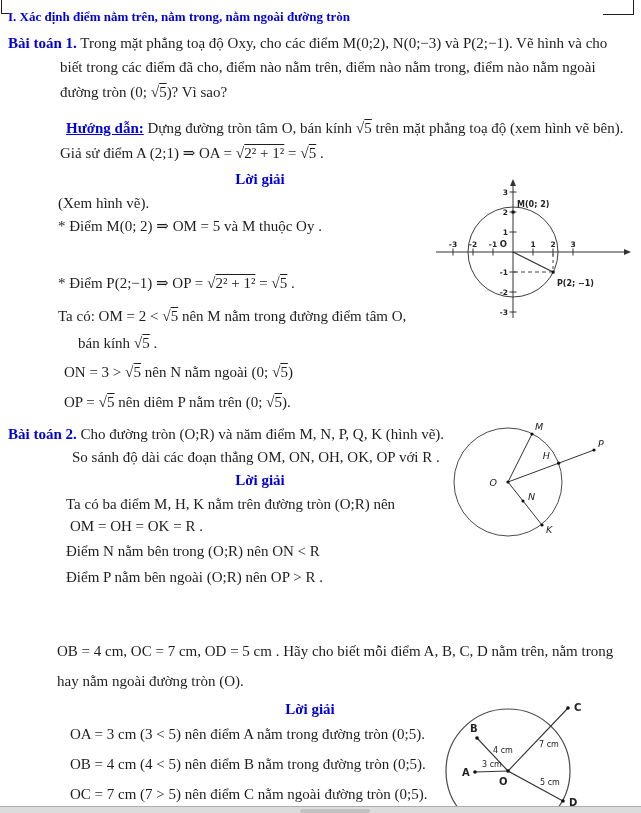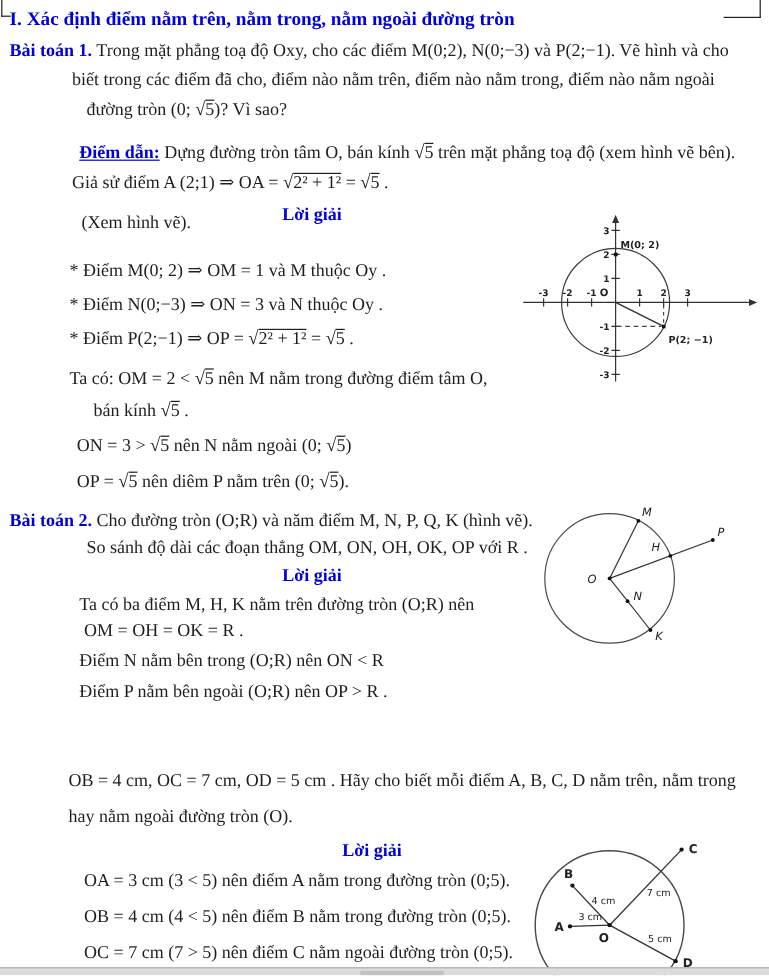--- a/index.html
+++ b/index.html
@@ -1,20 +1,20 @@
 <!DOCTYPE html>
 <html><head>
 <meta charset="utf-8">
 <style>
   html,body{margin:0;padding:0;background:#fff;}
   .page{position:relative;width:641px;height:813px;background:#ffffff;overflow:hidden;
         font-family:"Liberation Serif","DejaVu Serif",serif;font-size:15px;color:#1e1e1e;}
   .ln{position:absolute;white-space:nowrap;line-height:21px;}
   .ctr{text-align:center;}
-  .hd{font-size:16px;font-weight:700;color:#0000dd;text-align:right;}
+  .hd{font-size:13px;font-weight:700;color:#0000dd;text-align:right;}
   .bl{color:#0000dd;font-weight:700;}
   .blu{color:#0000dd;font-weight:700;text-decoration:underline;}
   .sq{font-size:1.03em;}
   .rad{text-decoration:overline;}
   .fig{position:absolute;}
   svg text{font-family:"DejaVu Sans","Liberation Sans",sans-serif;fill:#222;}
   svg .ser{font-family:"Liberation Serif",serif;}
   .corner{position:absolute;border-color:#a3a3a3;}
   .hbar{position:absolute;left:0;bottom:0;width:641px;height:7px;background:#dcdcdc;border-top:1px solid #aeaeae;box-sizing:border-box;z-index:9;}
   .hthumb{position:absolute;left:300px;top:2px;width:70px;height:4px;background:#c2c2c2;border-radius:2px;}
@@ -23,27 +23,26 @@
 <body>
 
 <div class="page">
 
   <div class="corner" style="left:1px;top:0;width:7px;height:13px;border-left:1px solid;border-bottom:1px solid;"></div>
   <div class="corner" style="left:603px;top:0;width:30px;height:14px;border-right:1px solid;border-bottom:1px solid;"></div>
 
   <div class="ln hd" style="left:8px;top:6px;"><span>I. Xác định điểm nằm trên, nằm trong, nằm ngoài đường tròn</span></div>
   <div class="ln" style="left:8px;top:33px;"><span class="bl">Bài toán 1.</span><span> Trong mặt phẳng toạ độ Oxy, cho các điểm M(0;2), N(0;−3) và P(2;−1). Vẽ hình và cho</span></div>
   <div class="ln" style="left:60px;top:57px;"><span>biết trong các điểm đã cho, điểm nào nằm trên, điểm nào nằm trong, điểm nào nằm ngoài</span></div>
-  <div class="ln" style="left:60px;top:81px;margin-left:12px;"><span>đường tròn (0; </span><span class="sq">√</span><span class="rad">5</span><span>)? Vì sao?</span></div>
-  <div class="ln" style="left:66px;top:117px;"><span class="blu">Điểm dẫn:</span><span> Dựng đường tròn tâm O, bán kính </span><span class="sq">√</span><span class="rad">5</span><span> trên mặt phẳng toạ độ (xem hình vẽ bên).</span></div>
+  <div class="ln" style="left:60px;top:81px;"><span>đường tròn (0; </span><span class="sq">√</span><span class="rad">5</span><span>)? Vì sao?</span></div>
+  <div class="ln" style="left:66px;top:117px;"><span class="blu">Hướng dẫn:</span><span> Dựng đường tròn tâm O, bán kính </span><span class="sq">√</span><span class="rad">5</span><span> trên mặt phẳng toạ độ (xem hình vẽ bên).</span></div>
   <div class="ln" style="left:60px;top:142px;"><span>Giả sử điểm A (2;1) ⇒ OA = </span><span class="sq">√</span><span class="rad">2² + 1²</span><span> = </span><span class="sq">√</span><span class="rad">5</span><span> .</span></div>
   <div class="ln ctr" style="left:40px;top:169px;width:440px;"><span class="bl">Lời giải</span></div>
-  <div class="ln" style="left:58px;top:176px;margin-left:10px;"><span>(Xem hình vẽ).</span></div>
-  <div class="ln" style="left:58px;top:216px;"><span>* Điểm M(0; 2) ⇒ OM = 1  và  M  thuộc  Oy .</span></div>
-  <div class="ln" style="left:58px;top:244px;"><span>* Điểm N(0;−3) ⇒ ON = 3  và  N  thuộc  Oy .</span></div>
+  <div class="ln" style="left:58px;top:193px;"><span>(Xem hình vẽ).</span></div>
+  <div class="ln" style="left:58px;top:216px;"><span>* Điểm M(0; 2) ⇒ OM = 5  và  M  thuộc  Oy .</span></div>
   <div class="ln" style="left:58px;top:272px;"><span>* Điểm P(2;−1) ⇒ OP = </span><span class="sq">√</span><span class="rad">2² + 1²</span><span> = </span><span class="sq">√</span><span class="rad">5</span><span> .</span></div>
   <div class="ln" style="left:58px;top:305px;"><span>Ta có: OM = 2 &lt; </span><span class="sq">√</span><span class="rad">5</span><span>  nên  M  nằm trong đường điểm tâm  O,</span></div>
   <div class="ln" style="left:58px;top:332px;margin-left:20px;"><span>bán kính </span><span class="sq">√</span><span class="rad">5</span><span> .</span></div>
   <div class="ln" style="left:64px;top:361px;"><span>ON = 3 &gt; </span><span class="sq">√</span><span class="rad">5</span><span>  nên  N  nằm ngoài  (0; </span><span class="sq">√</span><span class="rad">5</span><span>)</span></div>
   <div class="ln" style="left:64px;top:391px;text-align:right;"><span>OP = </span><span class="sq">√</span><span class="rad">5</span><span>  nên diêm  P nằm trên  (0; </span><span class="sq">√</span><span class="rad">5</span><span>).</span></div>
   <div class="ln" style="left:8px;top:424px;"><span class="bl">Bài toán 2.</span><span> Cho đường tròn (O;R) và năm điểm M, N, P, Q, K  (hình vẽ).</span></div>
   <div class="ln" style="left:72px;top:447px;"><span>So sánh độ dài các đoạn thẳng OM, ON, OH, OK, OP  với R .</span></div>
   <div class="ln ctr" style="left:40px;top:470px;width:440px;"><span class="bl">Lời giải</span></div>
   <div class="ln" style="left:66px;top:494px;"><span>Ta có ba điểm M, H, K  nằm trên đường tròn (O;R)  nên</span></div>
   <div class="ln" style="left:70px;top:516px;"><span>OM = OH = OK = R .</span></div>

